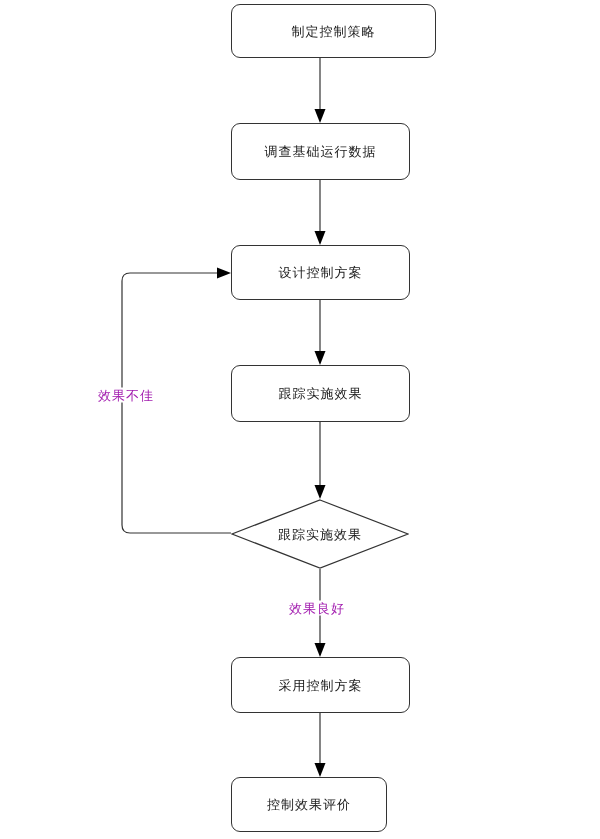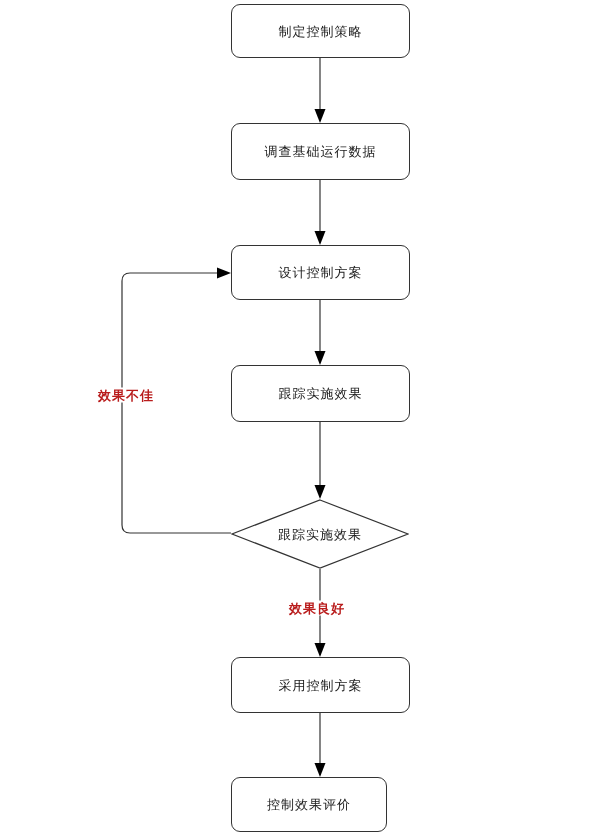--- a/index.html
+++ b/index.html
@@ -54,29 +54,28 @@
   .decision .node-label {
     position: relative;
     z-index: 1;
   }
   .edge-label {
     position: absolute;
     transform: translate(-50%, -50%);
     background: #ffffff;
     padding: 1px 2px;
     font-size: 13px;
-    color: #b91c1c;
+    color: #a21caf;
     letter-spacing: 1px;
     line-height: 1;
     white-space: nowrap;
     z-index: 2;
-    font-weight: bold;
   }
   
-  #n-strategy  { left: 231px; top: 4px;   width: 179px; height: 54px; }
+  #n-strategy  { left: 231px; top: 4px;   width: 205px; height: 54px; }
   #n-survey    { left: 231px; top: 123px; width: 179px; height: 57px; }
   #n-design    { left: 231px; top: 245px; width: 179px; height: 55px; }
   #n-implement { left: 231px; top: 365px; width: 179px; height: 57px; }
   #n-track     { left: 231px; top: 499px; width: 178px; height: 70px; }
   #n-adopt     { left: 231px; top: 657px; width: 179px; height: 56px; }
   #n-evaluate  { left: 231px; top: 777px; width: 156px; height: 55px; }
   #lbl-good { left: 317px; top: 608px; }
   #lbl-bad  { left: 126px; top: 395px; }
 </style>
 </head>

